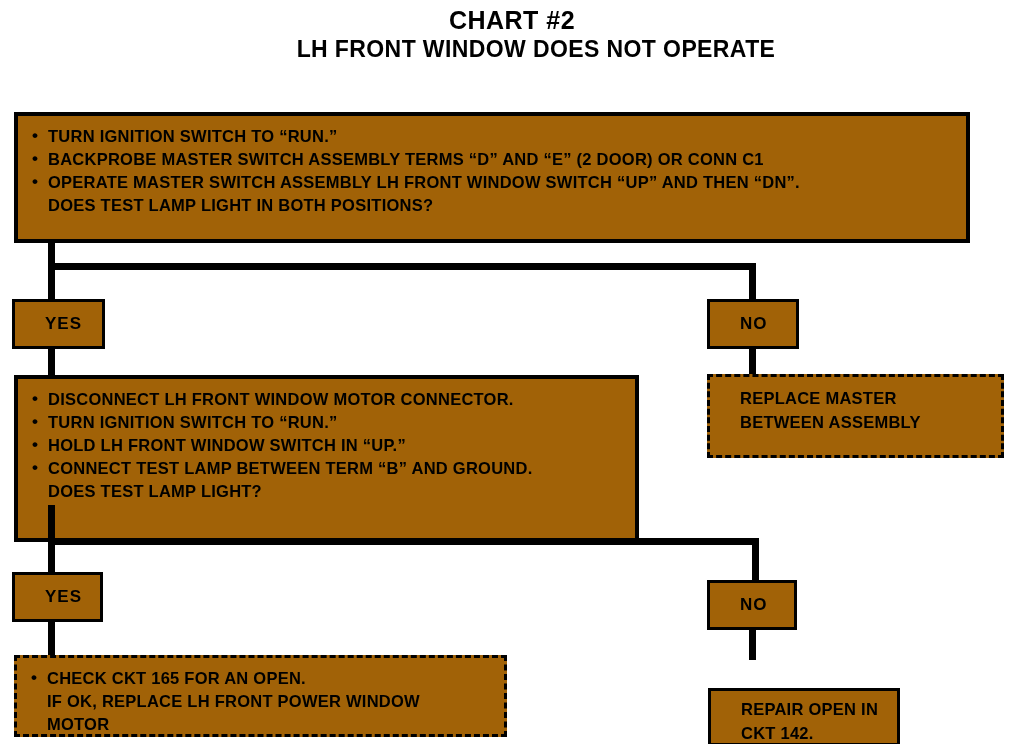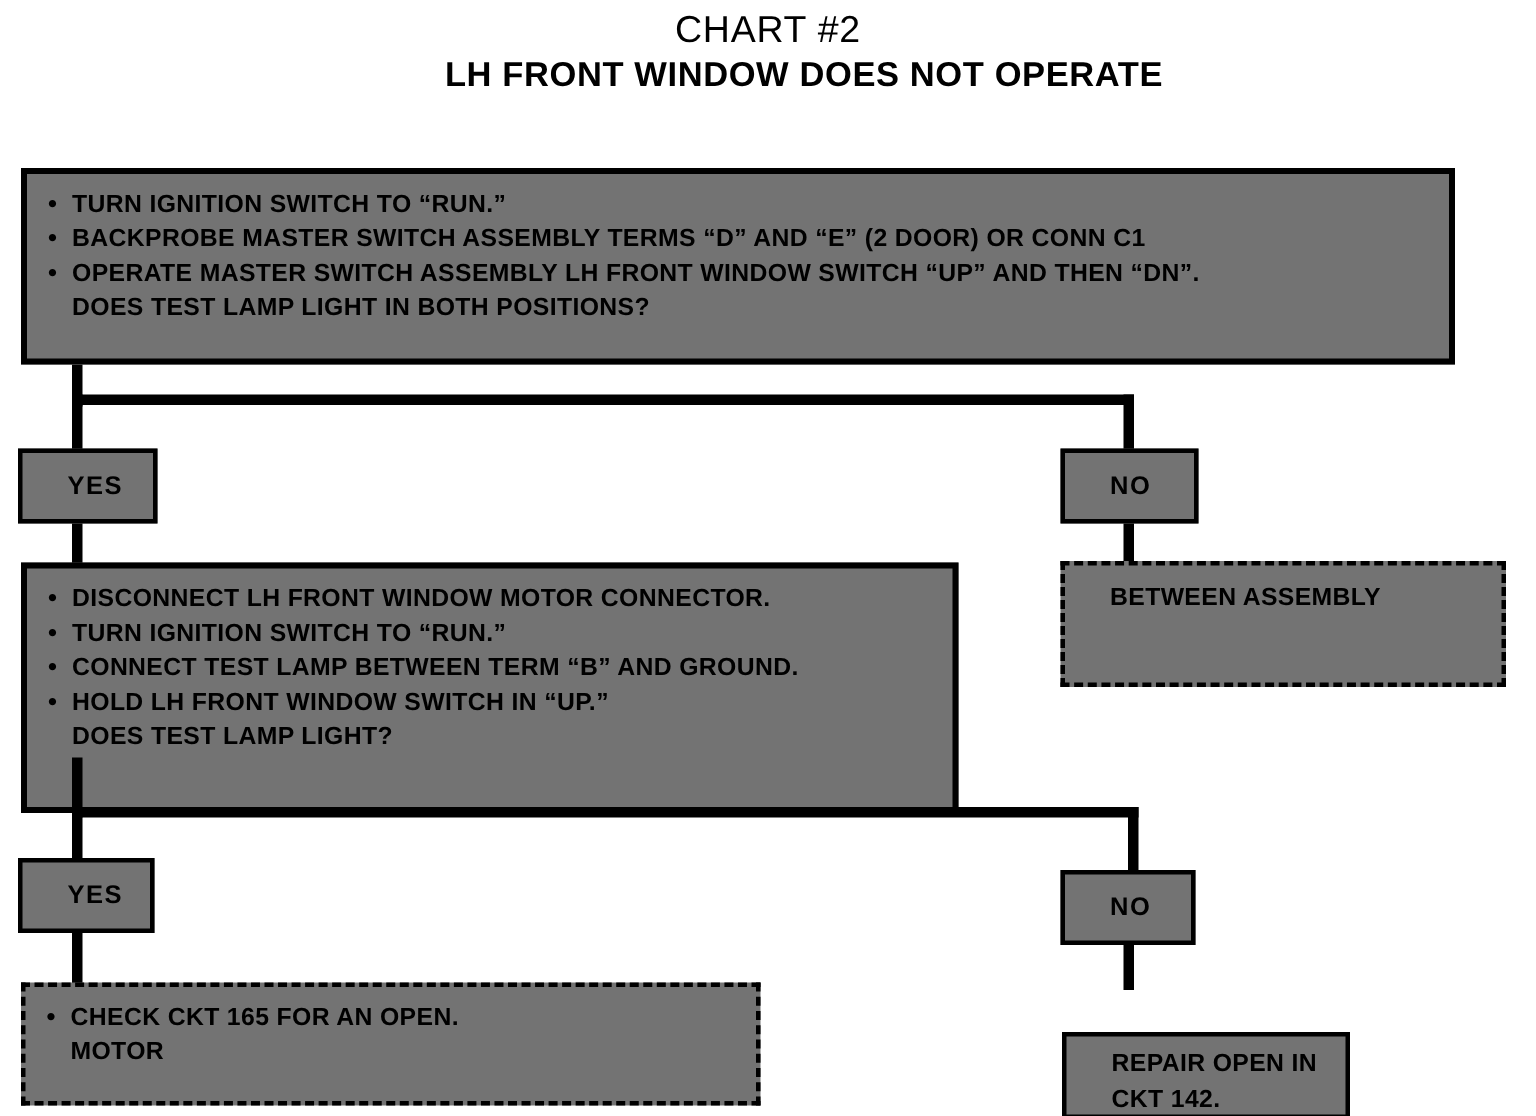--- a/index.html
+++ b/index.html
@@ -19,40 +19,40 @@
   }
 
   
   .title-main {
     position: absolute;
     left: 0;
     top: 6px;
     width: 1024px;
     text-align: center;
     font-size: 25px;
-    font-weight: normal;
+    font-weight: bold;
     letter-spacing: 0.5px;
   }
   .title-sub {
     position: absolute;
     left: 0;
     top: 36px;
     width: 1024px;
     text-align: center;
     font-size: 23px;
     font-weight: bold;
     letter-spacing: 0.4px;
     padding-left: 24px;
   }
 
   
   .box {
     position: absolute;
     box-sizing: border-box;
-    background: #737373;
+    background: #a16207;
   }
   .box-solid {
     border: 4px solid #000000;
   }
   .box-solid-thin {
     border: 3px solid #000000;
   }
   .box-dashed {
     border: 3px dashed #000000;
   }
@@ -144,30 +144,31 @@
   <div class="box box-solid-thin" style="left:707px; top:299px; width:92px; height:50px;">
     <div class="yn-label left-ish">NO</div>
   </div>
 
   <div class="line" style="left:48px; top:349px; width:7px; height:28px;"></div>
 
   <div class="line" style="left:749px; top:349px; width:7px; height:26px;"></div>
 
   <div class="box box-dashed" style="left:707px; top:374px; width:297px; height:84px;">
     <div class="plain-lines">
+      <div class="bline">REPLACE MASTER</div>
       <div class="bline">BETWEEN ASSEMBLY</div>
     </div>
   </div>
 
   <div class="box box-solid" style="left:14px; top:375px; width:625px; height:167px;padding-left:20px;">
     <div class="bullets">
       <div class="bline bullet">DISCONNECT LH FRONT WINDOW MOTOR CONNECTOR.</div>
       <div class="bline bullet">TURN IGNITION SWITCH TO “RUN.”</div>
+      <div class="bline bullet">HOLD LH FRONT WINDOW SWITCH IN “UP.”</div>
       <div class="bline bullet">CONNECT TEST LAMP BETWEEN TERM “B” AND GROUND.</div>
-      <div class="bline bullet">HOLD LH FRONT WINDOW SWITCH IN “UP.”</div>
       <div class="bline">DOES TEST LAMP LIGHT?</div>
     </div>
   </div>
 
   <div class="line" style="left:48px; top:505px; width:7px; height:40px;"></div>
   <div class="line" style="left:48px; top:538px; width:711px; height:7px;"></div>
   <div class="line" style="left:752px; top:538px; width:7px; height:44px;"></div>
   <div class="line" style="left:48px; top:538px; width:7px; height:38px;"></div>
 
   <div class="box box-solid-thin" style="left:12px; top:572px; width:91px; height:50px;">
@@ -178,20 +179,21 @@
     <div class="yn-label left-ish">NO</div>
   </div>
 
   <div class="line" style="left:48px; top:622px; width:7px; height:34px;"></div>
 
   <div class="line" style="left:749px; top:630px; width:7px; height:30px;"></div>
 
   <div class="box box-dashed" style="left:14px; top:655px; width:493px; height:82px;">
     <div class="bullets">
       <div class="bline bullet">CHECK CKT 165 FOR AN OPEN.</div>
+      <div class="bline">IF OK, REPLACE LH FRONT POWER WINDOW</div>
       <div class="bline">MOTOR</div>
     </div>
   </div>
 
   <div class="box box-solid-thin" style="left:708px; top:658px; width:192px; height:58px;margin-top:30px;">
     <div class="plain-lines" style="padding-top:7px;">
       <div class="bline">REPAIR OPEN IN</div>
       <div class="bline">CKT 142.</div>
     </div>
   </div>

